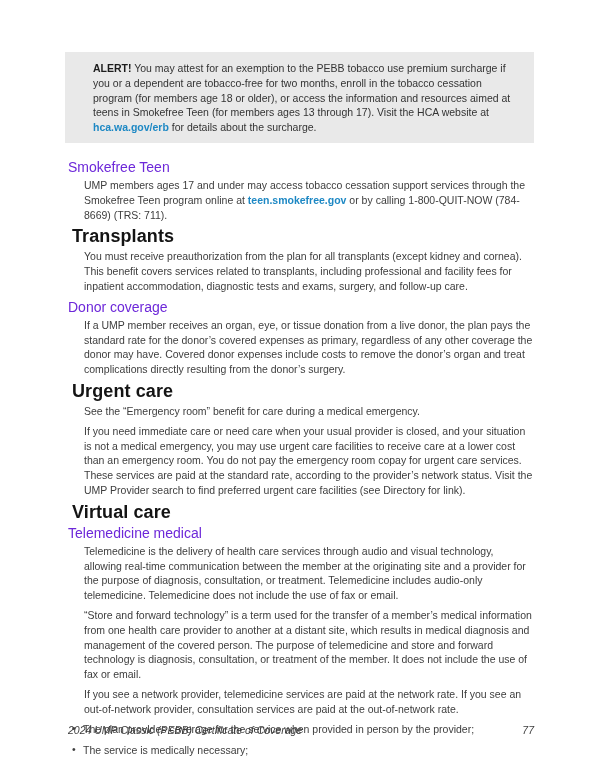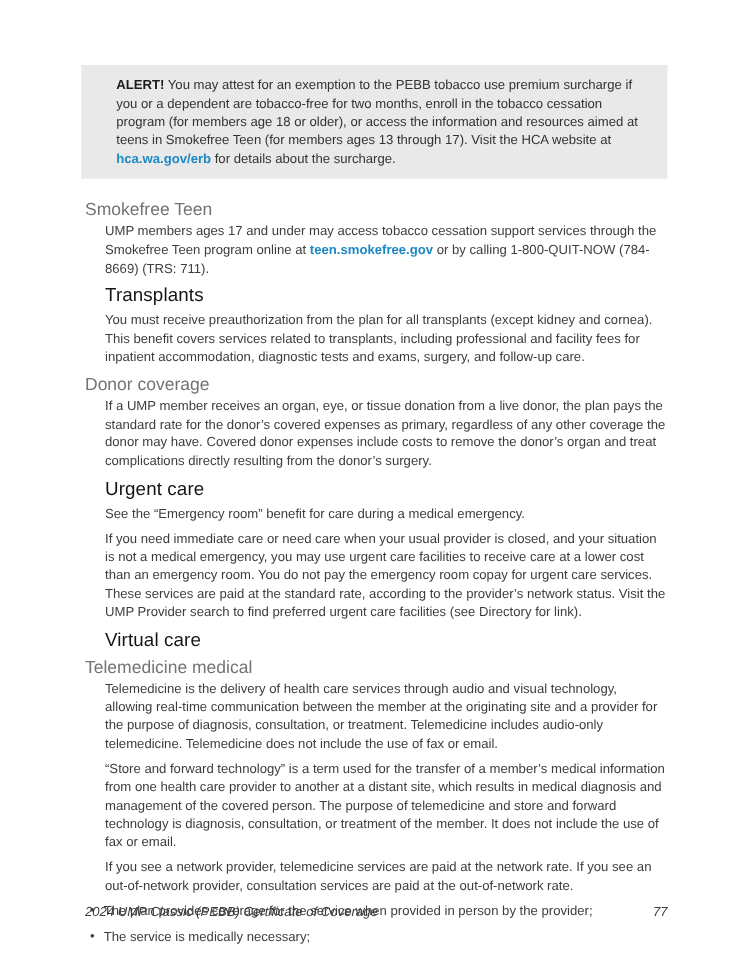--- a/index.html
+++ b/index.html
@@ -26,32 +26,32 @@
     color: #333333;
   }
   .alert-box b { color: #1c1c1c; }
   p.body {
     font-size: 10.5px;
     line-height: 14.8px;
     margin: 0 0 5px 16px;
     color: #3d3d3d;
   }
   h1.sec {
-    font-size: 15px;
+    font-size: 18px;
     line-height: 19px;
-    font-weight: normal;
+    font-weight: bold;
     color: #141414;
-    margin: 2px 0 3px 16px;
+    margin: 2px 0 3px 4px;
     letter-spacing: 0.1px;
   }
   h2.sub {
     font-size: 14px;
     line-height: 16px;
     font-weight: 400;
-    color: #737373;
+    color: #6d28d9;
     margin: 2px 0 3px 0;
   }
   a.doc-link {
     color: #1d88c4;
     font-weight: bold;
     text-decoration: none;
     cursor: pointer;
   }
   ul.bullets {
     list-style: none;

